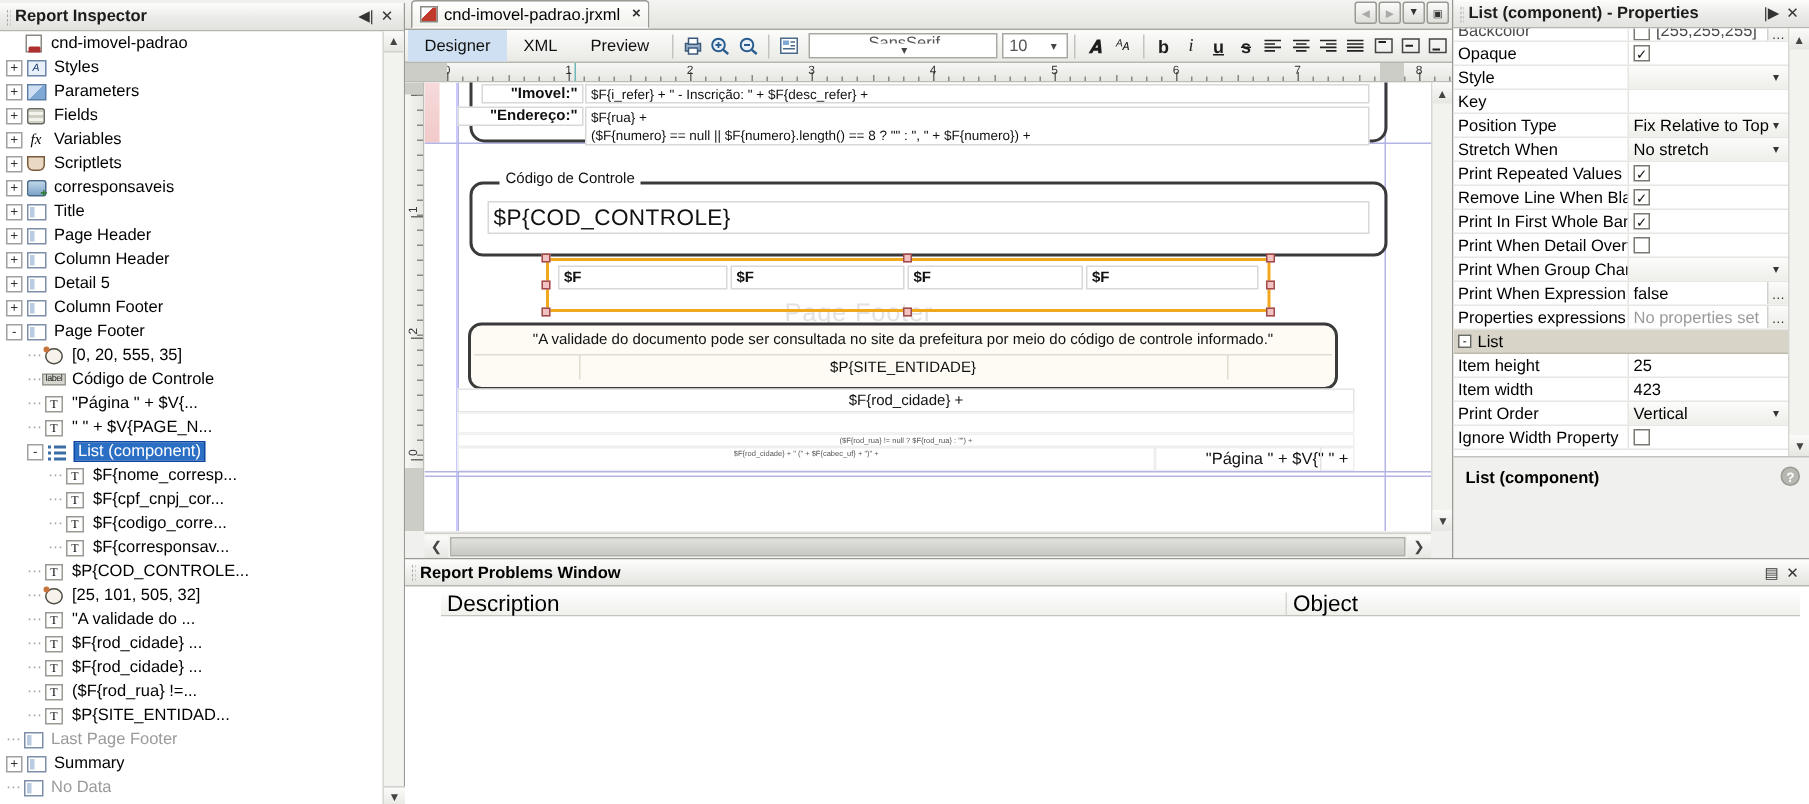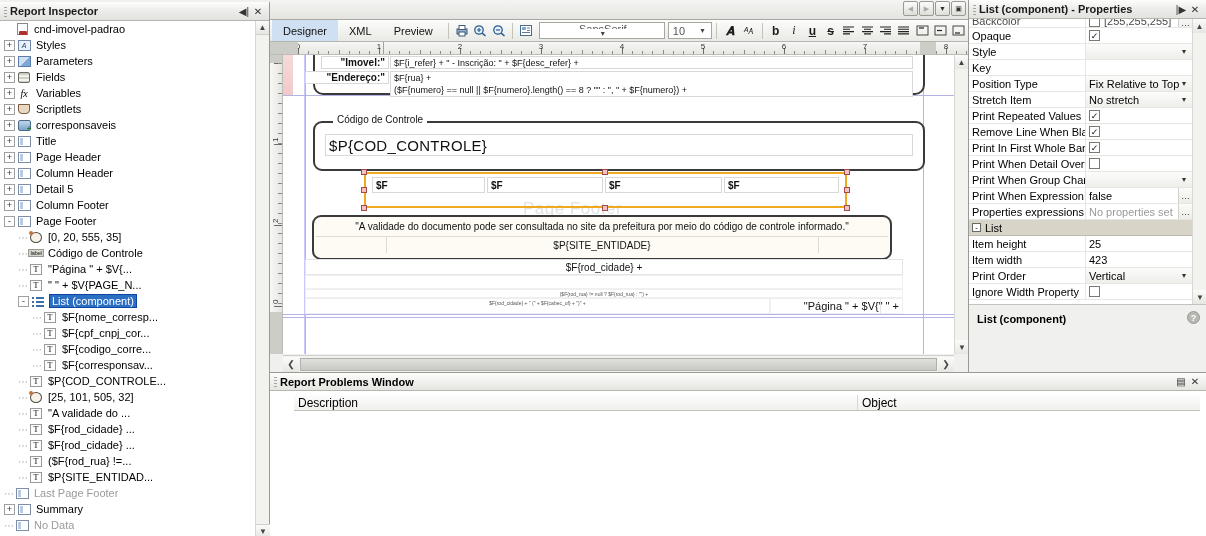--- a/index.html
+++ b/index.html
@@ -273,21 +273,21 @@
   }
   #problems .ptitle .t { flex: 1; }
   #problems .ptitle .b { width: 14px; text-align:center; font-weight: normal;
                          color:#333; cursor:pointer; font-size:10px; }
   .pcols {
     display: flex; height: 16px; border-bottom: 1px solid #c4c4be;
     background: linear-gradient(to bottom,#fdfdfd,#f0f0ec);
     margin: 4px 6px 0 24px;
   }
   .pcol {
-    font-size: 12px; display: flex; align-items: center; padding-left: 4px;
+    font-size: 15px; display: flex; align-items: center; padding-left: 4px;
     border-right: 1px solid #d6d6d2;
   }
 
   
   #props {
     position: absolute; right: 0; top: 0; width: 238px; height: 372px;
     background: #f0f0ee; border-left: 1px solid #9a9a94;
   }
   .proptbl {
     position: absolute; top: 19px; left: 0; right: 14px; height: 285px;
@@ -597,20 +597,25 @@
     </div>
     <div class="vscroll">
       <div class="arrow">▲</div>
       <div class="arrow bot">▼</div>
     </div>
   </div>
 
   <div id="editor">
 
     <div class="tabbar">
+      <div class="doctab">
+        <span style="width:12px;height:11px;display:inline-block;background:linear-gradient(135deg,#fff 40%,#c0392b 41%);border:1px solid #8a8a84;"></span>
+        <span>cnd-imovel-padrao.jrxml</span>
+        <span class="closex">×</span>
+      </div>
       <div class="winbtns">
         <div class="wb dim">◀</div>
         <div class="wb dim">▶</div>
         <div class="wb">▼</div>
         <div class="wb">▣</div>
       </div>
     </div>
 
     <div class="toolbar">
       <div class="vtab active">Designer</div>
@@ -950,21 +955,21 @@
             </div>
           </div>
           <div class="prow">
             <div class="pk">Position Type</div>
             <div class="pv combo-cell">
               <span>Fix Relative to Top</span>
               <span class="drop">▾</span>
             </div>
           </div>
           <div class="prow">
-            <div class="pk">Stretch Item</div>
+            <div class="pk">Stretch When</div>
             <div class="pv combo-cell">
               <span>No stretch</span>
               <span class="drop">▾</span>
             </div>
           </div>
           <div class="prow">
             <div class="pk">Print Repeated Values</div>
             <div class="pv">
               <span class="cbx">✓</span>
             </div>

